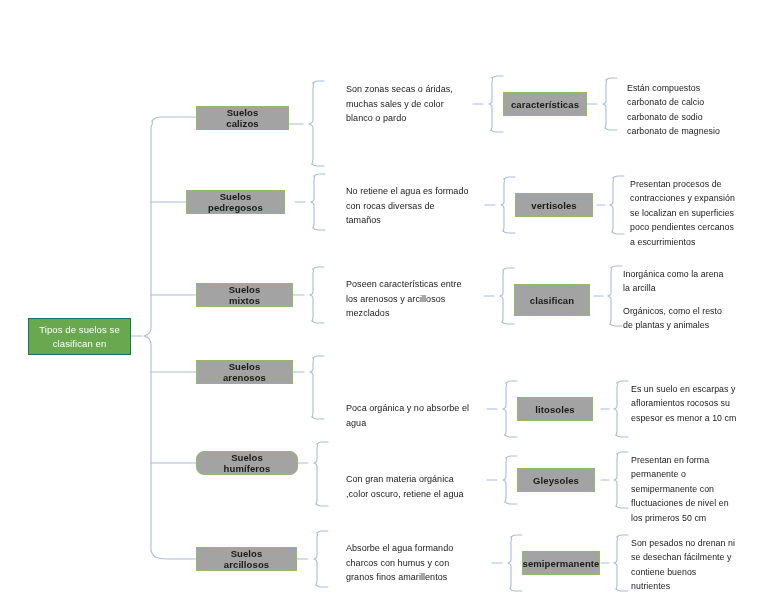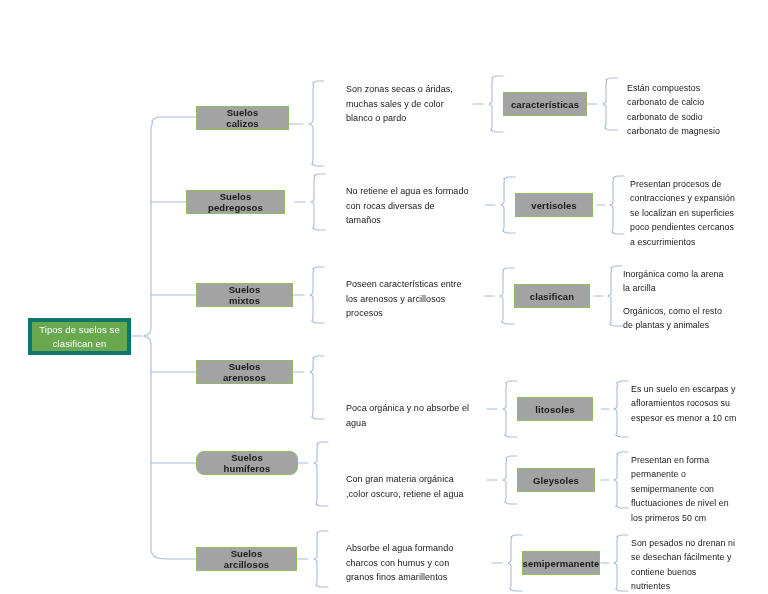--- a/index.html
+++ b/index.html
@@ -38,21 +38,21 @@
     box-sizing: border-box;
     display: flex;
     align-items: center;
     justify-content: center;
     text-align: center;
   }
 
   
   .root-node {
     background: #6aa84f;
-    border: 4px solid #0f766e;
+    border: 1px solid #0f766e;
     color: #ffffff;
     font-size: 9.5px;
     line-height: 1.45;
     padding: 8px 6px;
     letter-spacing: 0.1px;
   }
 
   
   .box {
     background: #a3a3a3;
@@ -212,22 +212,22 @@
 contracciones y expansión
 se localizan en superficies
 poco pendientes cercanos
 a escurrimientos</div>
 
   <div class="node box" style="left:196px; top:283px; width:97px; height:24px;">
     <span>Suelos mixtos</span>
   </div>
   <div class="text-block" style="left:346px; top:277px; width:155px;">Poseen características entre
 los arenosos y arcillosos
-procesos</div>
-  <div class="node box" style="left:514px; top:284px; width:76px; height:24px;">
+mezclados</div>
+  <div class="node box" style="left:514px; top:284px; width:76px; height:32px;">
     <span>clasifican</span>
   </div>
   <div class="text-block detail" style="left:623px; top:267px; width:144px;">Inorgánica como la arena
 la arcilla</div>
   <div class="text-block detail" style="left:623px; top:304px; width:144px;">Orgánicos, como el resto
 de plantas y animales</div>
 
   <div class="node box" style="left:196px; top:360px; width:97px; height:24px;">
     <span>Suelos arenosos</span>
   </div>

